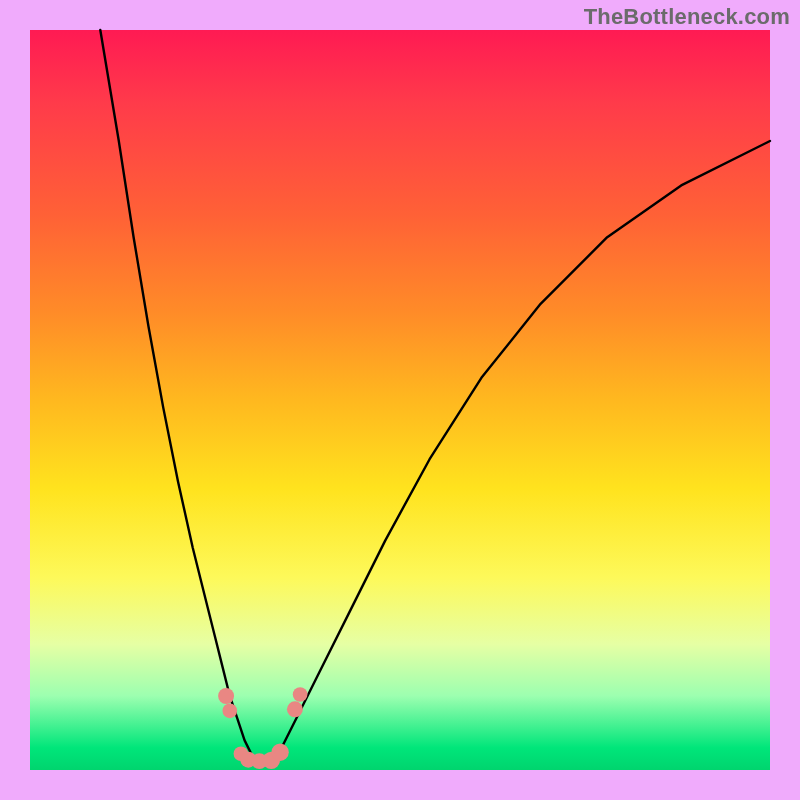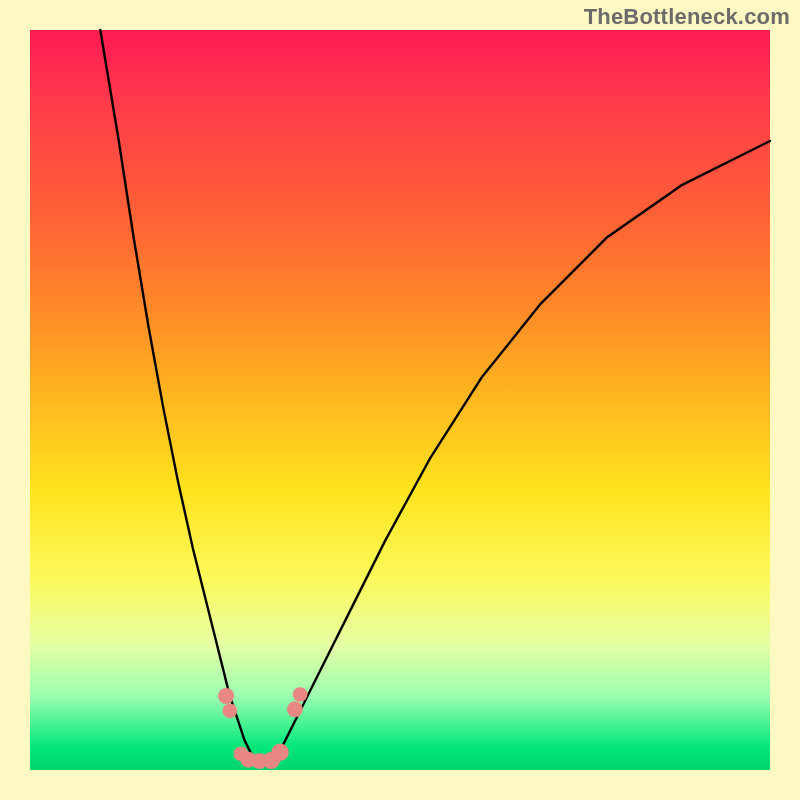--- a/index.html
+++ b/index.html
@@ -7,21 +7,21 @@
     padding: 0;
     width: 800px;
     height: 800px;
     background: #000;
     overflow: hidden;
   }
   .frame {
     position: relative;
     width: 800px;
     height: 800px;
-    background: #fef9c3;
+    background: #f0abfc;
   }
   .plot {
     position: absolute;
     left: 30px;
     top: 30px;
     width: 740px;
     height: 740px;
     background: linear-gradient(to bottom,
       #ff1a53 0%,
       #ff3b4a 10%,

